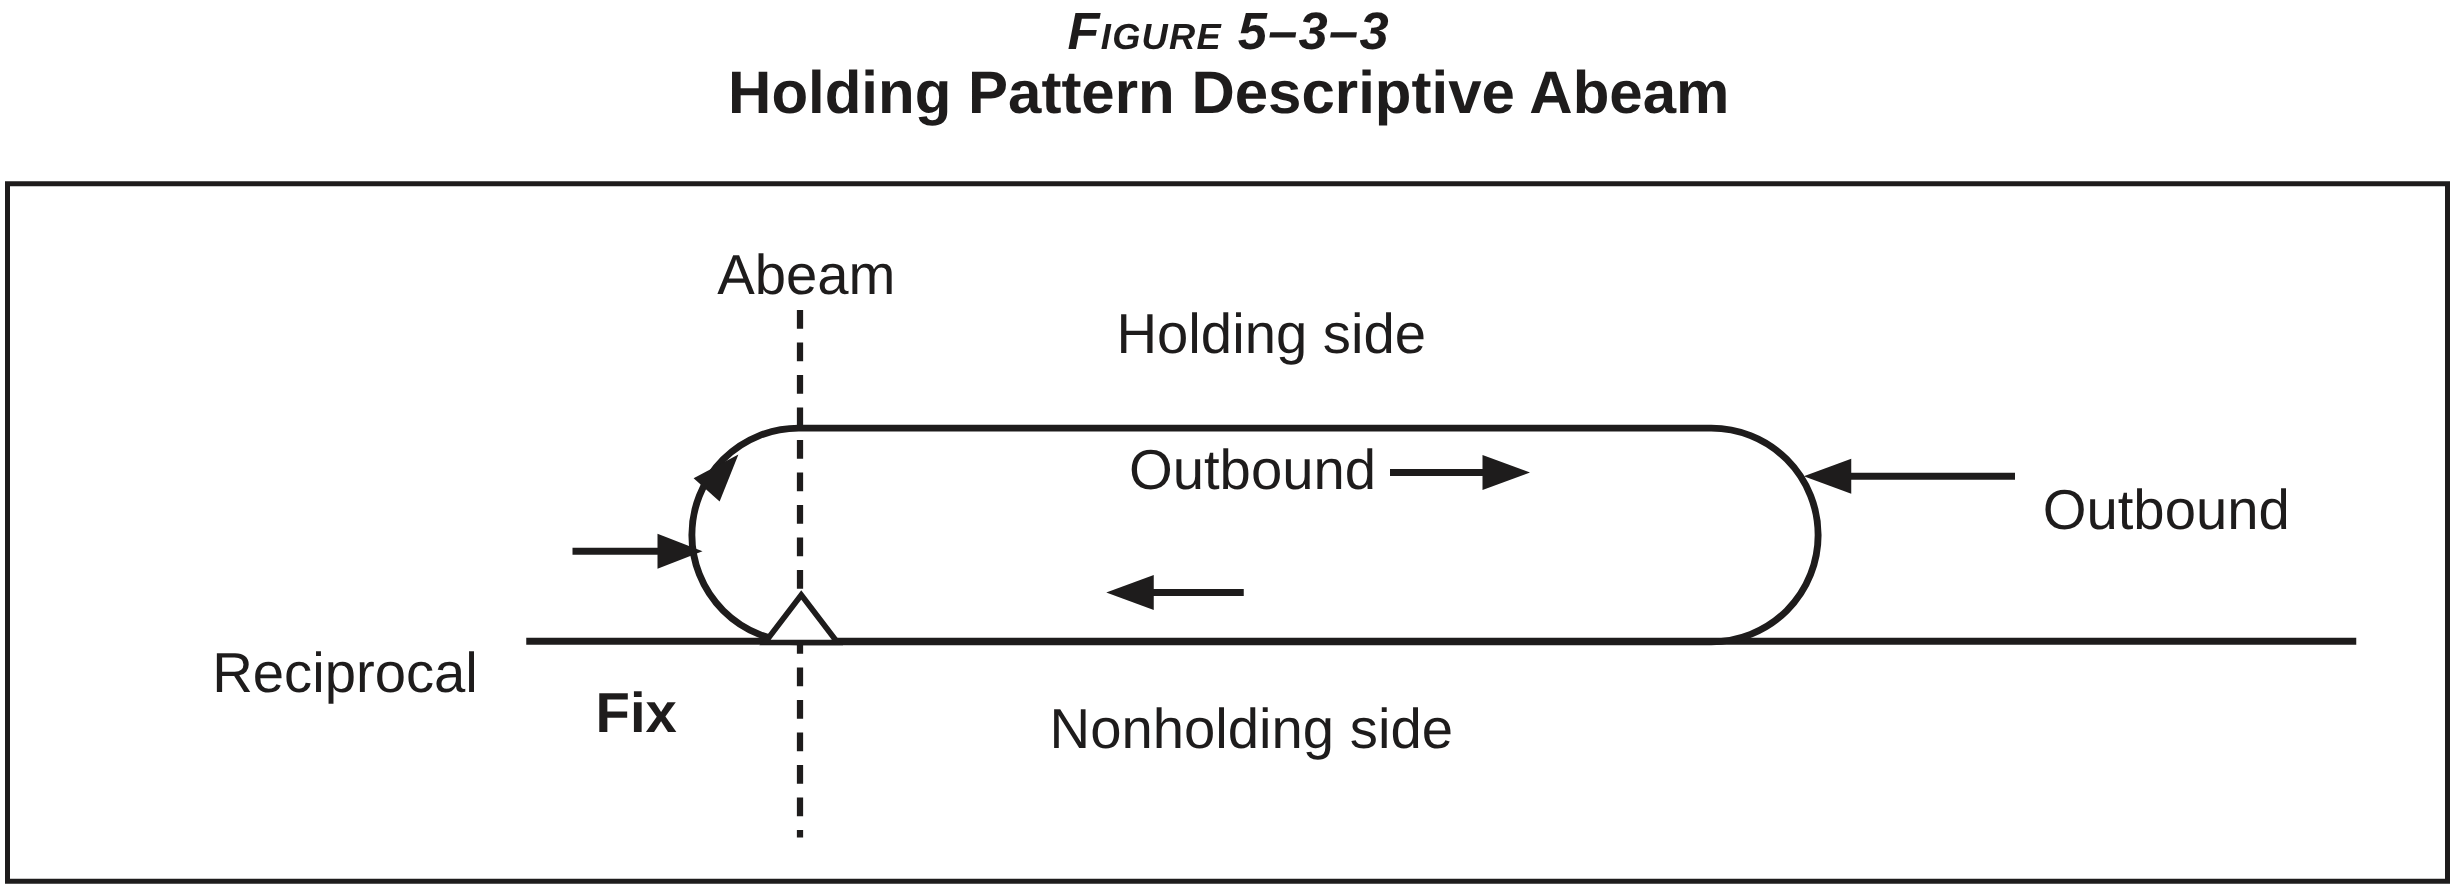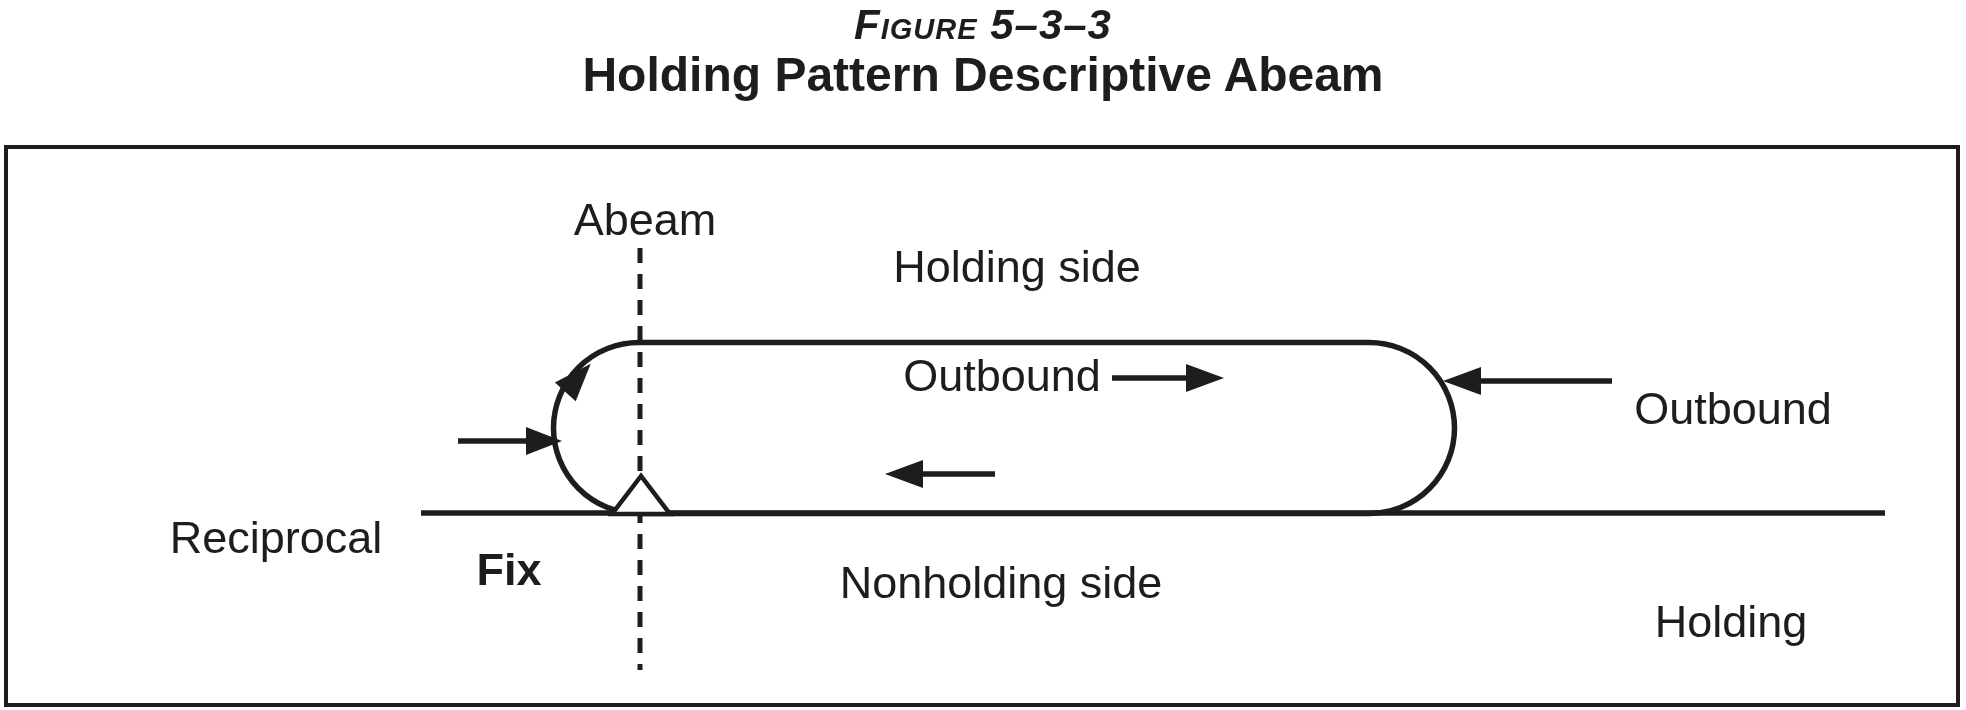--- a/index.html
+++ b/index.html
@@ -89,16 +89,15 @@
   <div class="lbl outbound">Outbound</div>
   <div class="lbl reciprocal">Reciprocal</div>
   <div class="lbl fix">Fix</div>
   <div class="lbl nonholding-side">Nonholding side</div>
 
   <div class="lbl lbl2 outbound-end">
     <div>Outbound</div>
   </div>
 
   <div class="lbl lbl2 holding-course">
-    <div>Holding</div>
   </div>
 
 </div>
 
 </body></html>

